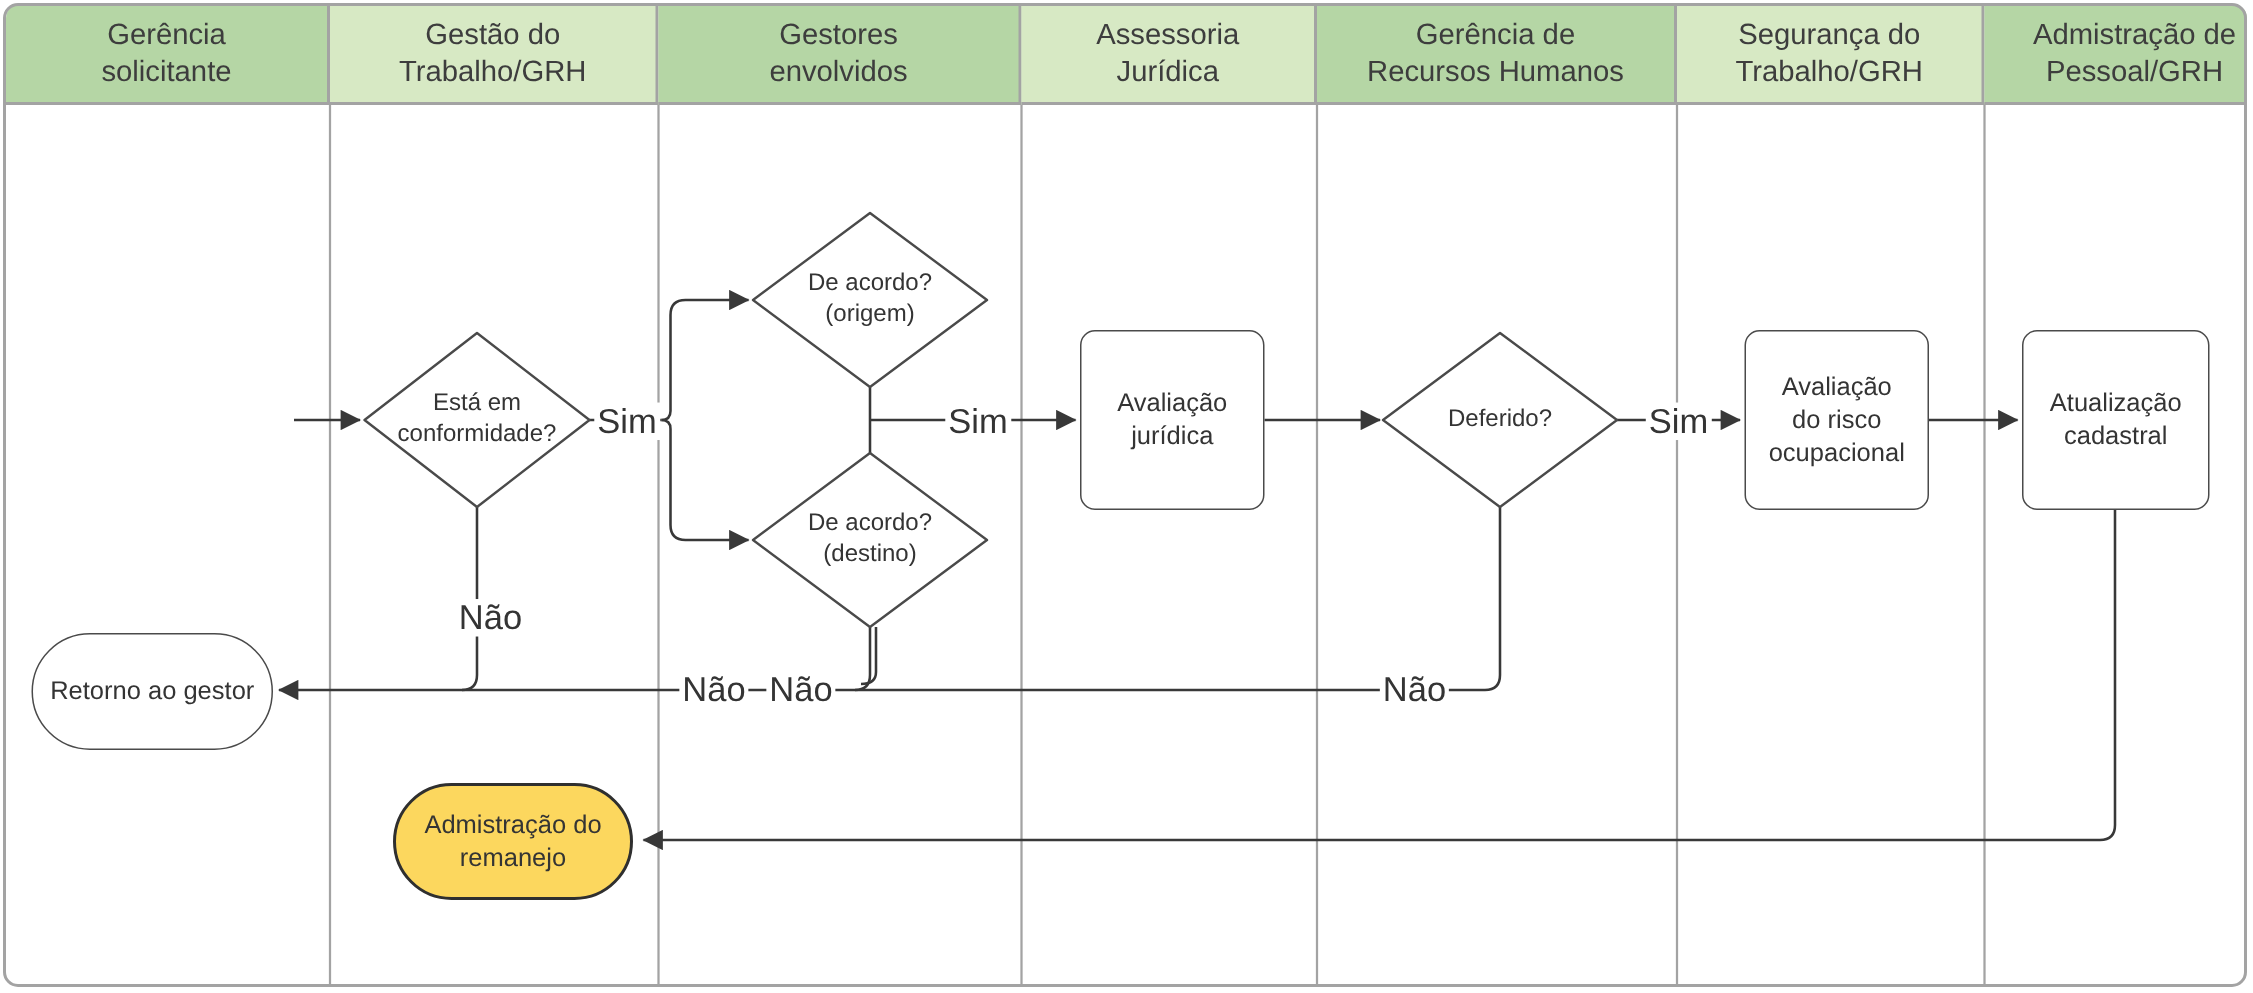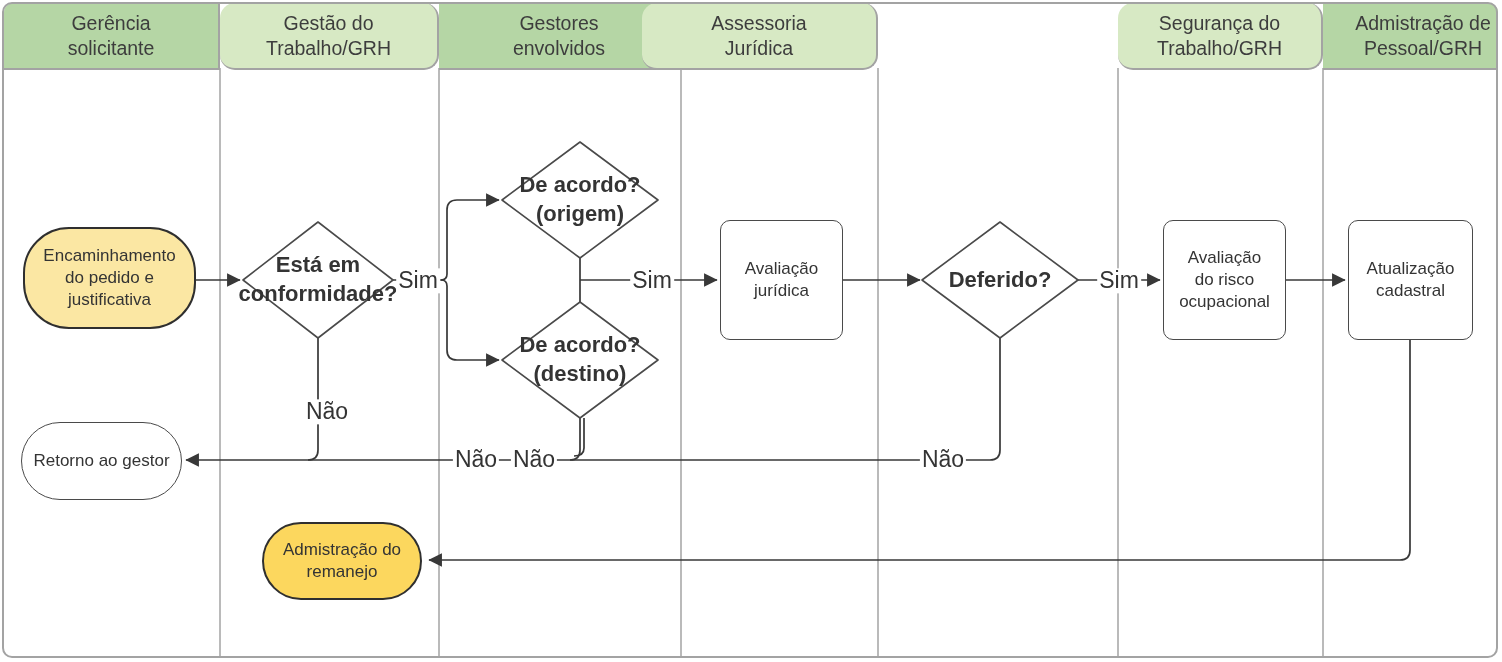--- a/index.html
+++ b/index.html
@@ -14,33 +14,33 @@
     border:2px solid var(--lane-border);border-radius:10px;pointer-events:none;
   }
   .lane-header{
     position:absolute;top:3px;height:67px;box-sizing:border-box;
     display:flex;align-items:center;justify-content:center;text-align:center;
     font-size:19.5px;line-height:1.25;color:#3d3d3d;white-space:pre-line;
     border-bottom:2px solid var(--lane-border);
   }
   .lane-header.sep{border-right:2px solid var(--lane-border);}
   .lane-header.dark{background:var(--lane-header-dark);}
-  .lane-header.light{background:var(--lane-header-light);border-radius:15px;}
+  .lane-header.light{background:var(--lane-header-light);}
   .lane-header.first{border-top-left-radius:9px;}
   .lane-header.last{border-top-right-radius:9px;}
   .shape{
     position:absolute;box-sizing:border-box;display:flex;align-items:center;justify-content:center;
     text-align:center;font-size:17px;line-height:1.3;white-space:pre-line;color:var(--text);
   }
   .terminator-start{background:var(--terminator-start-fill);border:2px solid #2f2f2f;border-radius:46px;}
   .terminator-end{background:var(--terminator-end-fill);border:2px solid #2f2f2f;border-radius:40px;}
   .terminator-plain{background:#ffffff;border:1.5px solid var(--shape-border);border-radius:40px;}
   .process{background:#ffffff;border:1.5px solid var(--shape-border);border-radius:10px;}
   .diamond-label{position:absolute;display:flex;align-items:center;justify-content:center;
-    text-align:center;font-size:22px;line-height:1.3;white-space:pre-line;color:var(--text);font-weight:bold;}
+    text-align:center;font-size:16px;line-height:1.3;white-space:pre-line;color:var(--text);}
   .edge-label{
     position:absolute;transform:translate(-50%,-50%);background:#ffffff;
     font-size:23px;color:var(--text);padding:0 2px;line-height:1.1;
   }
   .lane-line{stroke:var(--lane-border);stroke-width:1.5;}
   .edge{stroke:var(--connector);stroke-width:1.7;fill:none;}
   .diamond{fill:#ffffff;stroke:var(--shape-border);stroke-width:1.6;stroke-linejoin:round;}
   #arrowhead path{fill:var(--connector);}
 </style>
 </head>
@@ -76,23 +76,20 @@
     <path class="edge" d="M584 418 L584 448 Q584 456 574 456"></path>
     <path class="edge" d="M580 418 L580 450 Q580 460 570 460"></path>
     <path class="edge" d="M1000 337 L1000 450 Q1000 460 990 460 H186" marker-end="url(#arrowhead)"></path>
 
     <polygon class="diamond" points="243,280 318,222 393,280 318,338"></polygon>
     <polygon class="diamond" points="502,200 580,142 658,200 580,258"></polygon>
     <polygon class="diamond" points="502,360 580,302 658,360 580,418"></polygon>
     <polygon class="diamond" points="922,280 1000,222 1078,280 1000,338"></polygon>
   </svg>
 
-  <div class="shape terminator-start" style="left:23px;top:227px;width:173px;height:102px;">Encaminhamento
-do pedido e
-justificativa</div>
 
   <div class="diamond-label" style="left:243px;top:222px;width:150px;height:116px;">Está em
 conformidade?</div>
 
   <div class="diamond-label" style="left:502px;top:142px;width:156px;height:116px;">De acordo?
 (origem)</div>
 
   <div class="diamond-label" style="left:502px;top:302px;width:156px;height:116px;">De acordo?
 (destino)</div>
 
@@ -120,21 +117,23 @@
   <span class="edge-label" style="left:476px;top:460px;">Não</span>
   <span class="edge-label" style="left:534px;top:460px;">Não</span>
   <span class="edge-label" style="left:943px;top:460px;">Não</span>
 
   <div class="lane-header dark first sep" style="left:4px;width:216px;">Gerência
 solicitante</div>
   <div class="lane-header light sep" style="left:220px;width:219px;">Gestão do
 Trabalho/GRH</div>
   <div class="lane-header dark sep" style="left:439px;width:242px;">Gestores
 envolvidos</div>
-  <div class="lane-header light sep" style="left:642px;width:236px;">Assessoria
+  <div class="lane-header light sep" style="left:681px;width:197px;">Assessoria
 Jurídica</div>
+  <div class="lane-header dark sep" style="left:878px;width:240px;">Gerência de
+Recursos Humanos</div>
   <div class="lane-header light sep" style="left:1118px;width:205px;">Segurança do
 Trabalho/GRH</div>
   <div class="lane-header dark last" style="left:1323px;width:175px;padding-left:25px;">Admistração de
 Pessoal/GRH</div>
 
   <div class="frame"></div>
 </div>
 
 </body></html>

